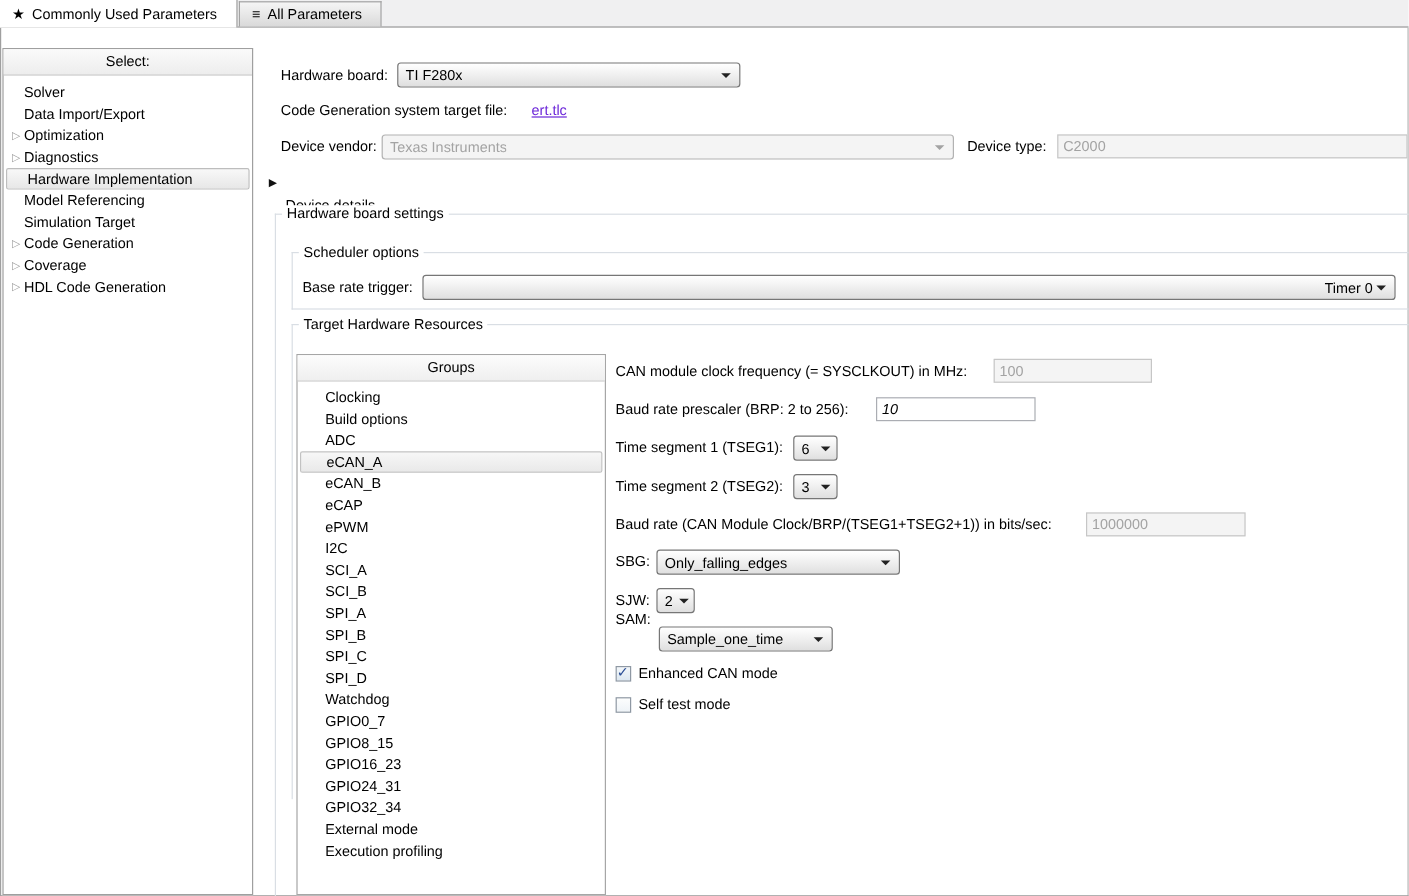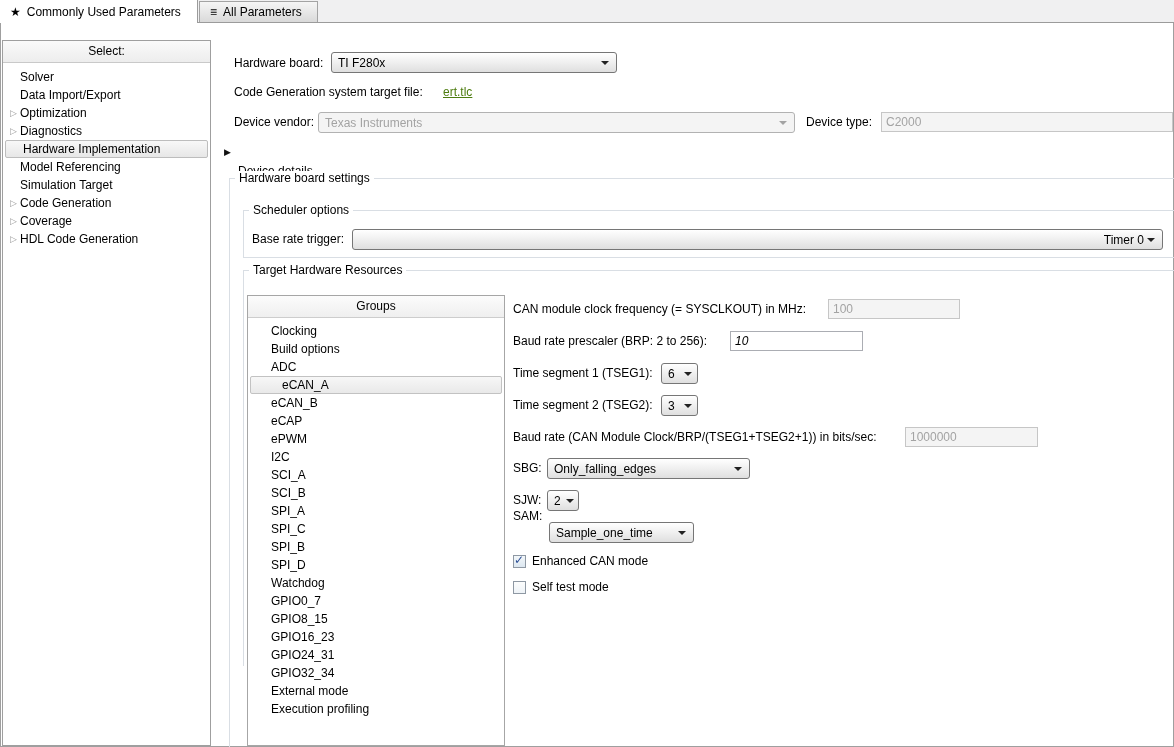--- a/index.html
+++ b/index.html
@@ -50,29 +50,29 @@
   .tin { position: absolute; height: 20px; border: 1px solid #abadb3; background: #fff;
     font-family: "Liberation Sans", "DejaVu Sans", sans-serif; font-size: 12px; padding: 0 4px; color: #000; }
   .tin.disabled { background: #f4f4f4; border-color: #c6c6c6; color: #a3a3a3; }
   
   .fs { position: absolute; border: 1px solid #d9dee4; }
   .fs.open-right { border-right: none; }
   .fs.open-rb { border-right: none; border-bottom: none; }
   .fs-label { position: absolute; top: -8px; left: 5px; background: #fff; padding: 0 4px;
     line-height: 15px; white-space: nowrap; }
   
-  .link { color: #4d7c0f; text-decoration: underline; cursor: pointer; }
+  .link { color: #6d28d9; text-decoration: underline; cursor: pointer; }
   
   .groups-box { position: absolute; left: 247px; top: 295px; width: 258px; height: 451px;
     border: 1px solid #a6a6a6; background: #fff; }
   .groups-header { height: 22px; line-height: 21px; text-align: center;
     background: linear-gradient(180deg, #fcfcfc, #efefef); border-bottom: 1px solid #cdcdcd; }
   .groups-list { padding-top: 4px; }
   .group-item { height: 18px; line-height: 18px; padding-left: 23px; white-space: nowrap; cursor: default; }
-  .group-item.selected { margin: 0 2px; padding-left: 31px; border: 1px solid #c2c2c2; border-radius: 2px;
+  .group-item.selected { margin: 0 2px; padding-left: 21px; border: 1px solid #c2c2c2; border-radius: 2px;
     background: linear-gradient(180deg, #f7f7f7, #e9e9e9); line-height: 16px; }
   
   .cb { position: absolute; width: 13px; height: 13px; border: 1px solid #8e98a3;
     background: linear-gradient(180deg, #fcfdfd, #eef3f7); cursor: default; }
   .cb .mark { display: none; position: absolute; left: 0px; top: -3px; font-size: 12px;
     font-weight: bold; color: #2b4e95; }
   .cb.checked { background: linear-gradient(180deg, #f3f7fa, #dce7f0); }
   .cb.checked .mark { display: block; }
   
   .tri-collapsed { font-size: 9px; color: #111; }
@@ -184,22 +184,22 @@
         <div class="group-item">Build options</div>
         <div class="group-item">ADC</div>
         <div class="group-item selected">eCAN_A</div>
         <div class="group-item">eCAN_B</div>
         <div class="group-item">eCAP</div>
         <div class="group-item">ePWM</div>
         <div class="group-item">I2C</div>
         <div class="group-item">SCI_A</div>
         <div class="group-item">SCI_B</div>
         <div class="group-item">SPI_A</div>
+        <div class="group-item">SPI_B</div>
         <div class="group-item">SPI_C</div>
-        <div class="group-item">SPI_B</div>
         <div class="group-item">SPI_D</div>
         <div class="group-item">Watchdog</div>
         <div class="group-item">GPIO0_7</div>
         <div class="group-item">GPIO8_15</div>
         <div class="group-item">GPIO16_23</div>
         <div class="group-item">GPIO24_31</div>
         <div class="group-item">GPIO32_34</div>
         <div class="group-item">External mode</div>
         <div class="group-item">Execution profiling</div>
       </div>

